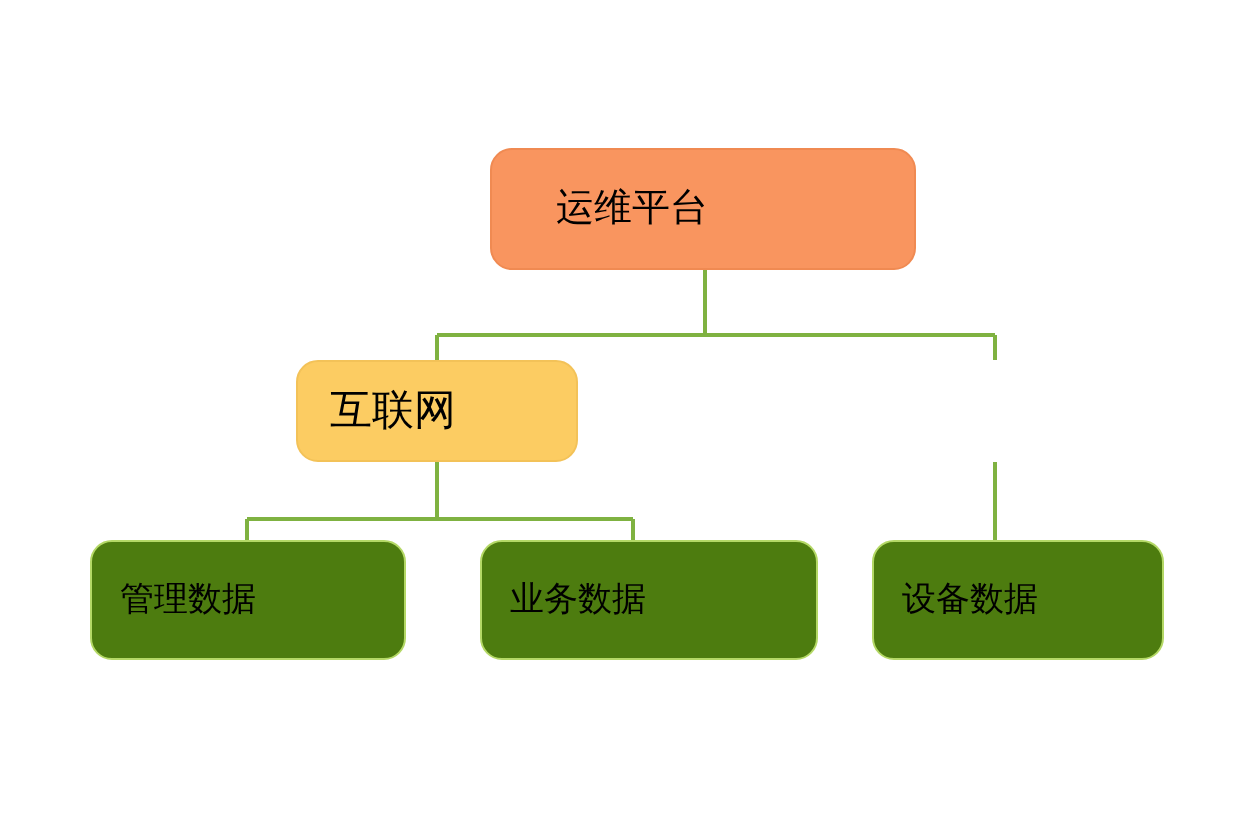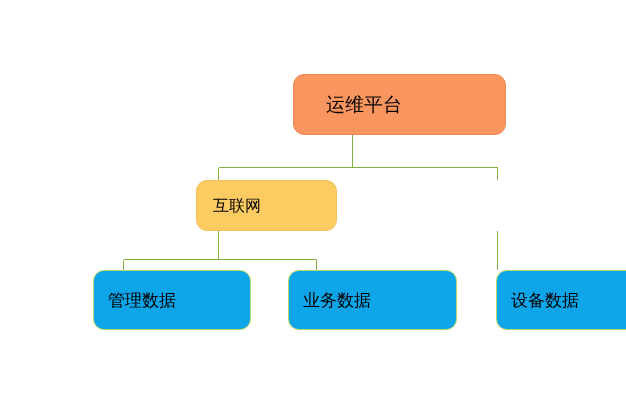--- a/index.html
+++ b/index.html
@@ -27,21 +27,20 @@
   .node {
     position: absolute;
     box-sizing: border-box;
     border-radius: 11px;
     display: flex;
     align-items: center;
     justify-content: flex-start;
     color: #000000;
     line-height: 1.1;
     white-space: nowrap;
-    margin-left: 48px;
   }
   .node-label {
     display: block;
   }
   
   .node.root {
     left: 245px;
     top: 74px;
     width: 213px;
     height: 61px;
@@ -51,37 +50,37 @@
     font-size: 19px;
   }
   
   .node.lvl2 {
     top: 180px;
     width: 141px;
     height: 51px;
     background: #FCCC62;
     border: 1px solid #F3C258;
     padding-left: 16px;
-    font-size: 16px;
+    font-size: 21px;
   }
   .node.lvl2.n-internet { left: 148px; }
   .node.lvl2.n-iot      { left: 428px; }
 
   
   .node.lvl3 {
     top: 270px;
     height: 60px;
-    background: #0ea5e9;
+    background: #4d7c0f;
     border: 1px solid #B4D866;
     padding-left: 14px;
     font-size: 17px;
   }
   .node.lvl3.n-mgmt  { left: 45px;  width: 158px; }
   .node.lvl3.n-biz   { left: 240px; width: 169px; }
-  .node.lvl3.n-dev   { left: 448px; width: 164px; text-align: center; }
+  .node.lvl3.n-dev   { left: 436px; width: 146px; text-align: center; }
 </style>
 </head>
 <body>
 
 <div id="canvas">
 
   <svg id="edge-layer" viewBox="0 0 626 414" width="626" height="414" xmlns="http://www.w3.org/2000/svg">
     <g fill="none" stroke="#7FB241" stroke-width="1.6" shape-rendering="crispEdges">
 
       <path d="M 352.5 135 L 352.5 167.5"></path>

